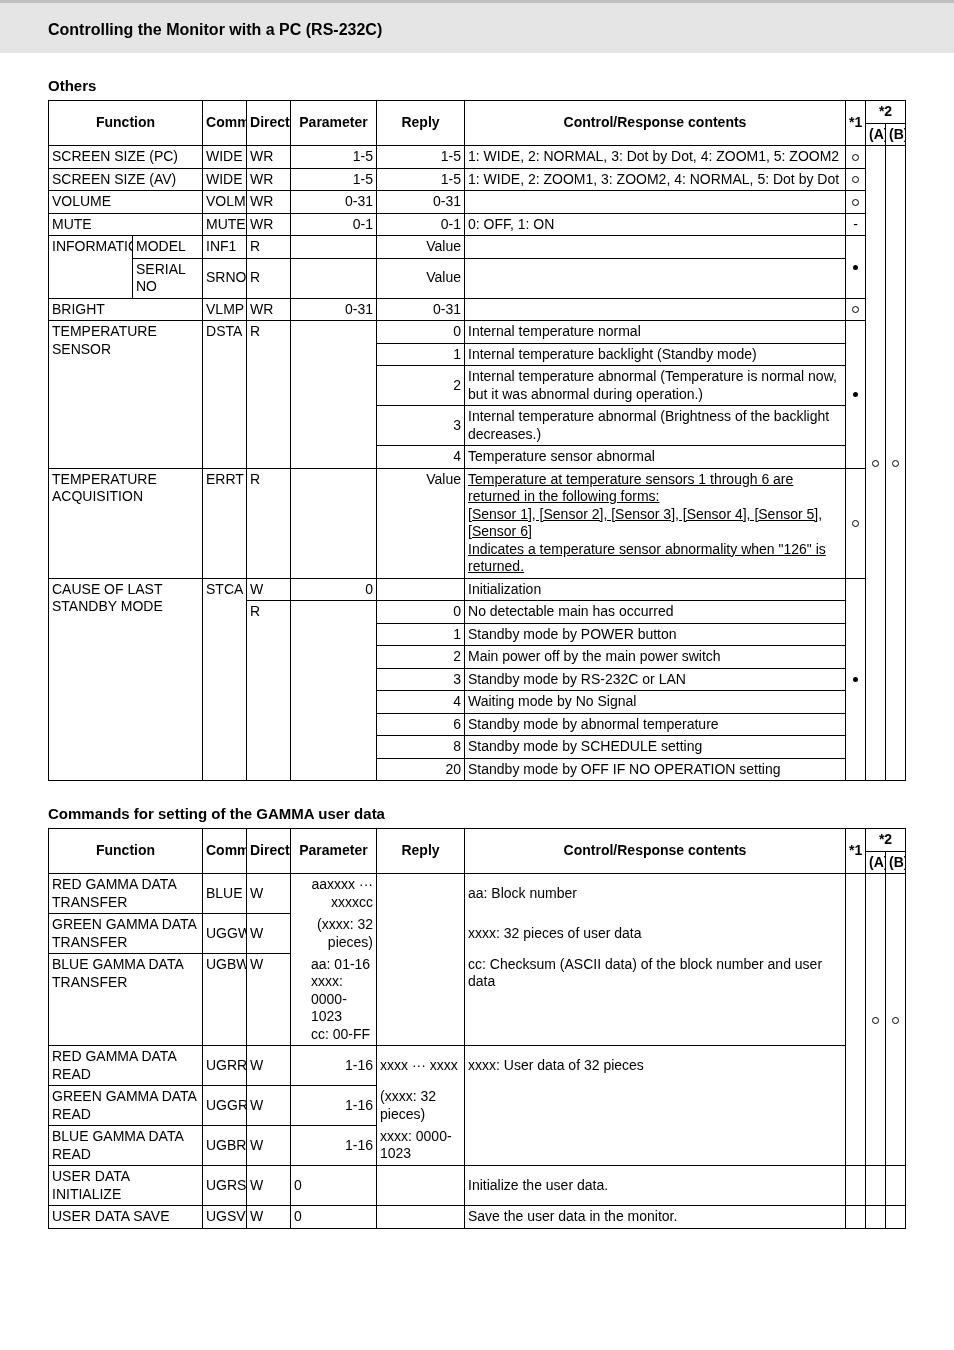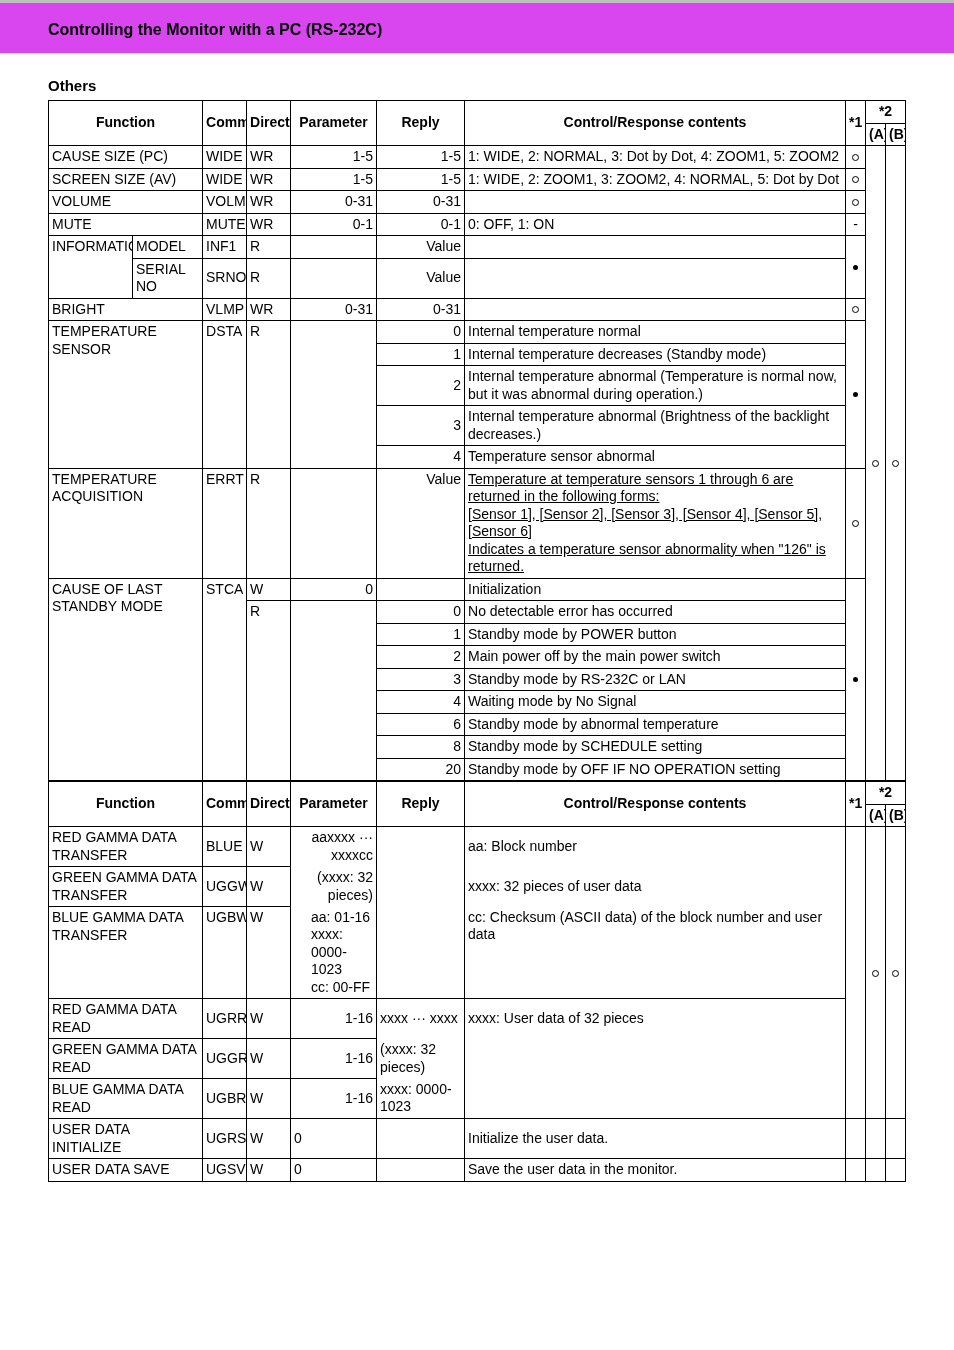--- a/index.html
+++ b/index.html
@@ -4,21 +4,21 @@
 <style>
   body {
     margin: 0;
     padding: 0;
     font-family: Arial, Helvetica, sans-serif;
     background: #fff;
     color: #000;
     width: 954px;
   }
   .header-bar {
-    background: #d946ef;
+    background: #e5e5e5;
     border-top: 3px solid #bfbfbf;
     padding: 18px 28px 14px 48px;
     font-size: 16px;
     font-weight: bold;
   }
   .content {
     padding: 0 48px 40px 48px;
   }
   h2.section {
     font-size: 15px;
@@ -101,21 +101,21 @@
       <th rowspan="2">Control/Response contents</th>
       <th rowspan="2">*1</th>
       <th colspan="2">*2</th>
     </tr>
     <tr>
       <th>(A)</th>
       <th>(B)</th>
     </tr>
 
     <tr>
-      <td colspan="2" class="left">CAUSE SIZE (PC)</td>
+      <td colspan="2" class="left">SCREEN SIZE (PC)</td>
       <td class="left">WIDE</td>
       <td class="left">WR</td>
       <td class="right">1-5</td>
       <td class="right">1-5</td>
       <td class="left">1: WIDE, 2: NORMAL, 3: Dot by Dot, 4: ZOOM1, 5: ZOOM2</td>
       <td class="center"><span class="dot-open"></span></td>
       <td rowspan="23" class="center"><span class="dot-open"></span></td>
       <td rowspan="23" class="center"><span class="dot-open"></span></td>
     </tr>
     <tr>
@@ -176,21 +176,21 @@
       <td colspan="2" rowspan="5" class="left" style="vertical-align:top;">TEMPERATURE SENSOR</td>
       <td rowspan="5" class="left" style="vertical-align:top;">DSTA</td>
       <td rowspan="5" class="left" style="vertical-align:top;">R</td>
       <td rowspan="5"></td>
       <td class="right">0</td>
       <td class="left">Internal temperature normal</td>
       <td rowspan="5" class="center"><span class="dot-filled"></span></td>
     </tr>
     <tr>
       <td class="right">1</td>
-      <td class="left">Internal temperature decreases (Standby mode)</td>
+      <td class="left">Internal temperature backlight (Standby mode)</td>
     </tr>
     <tr>
       <td class="right">2</td>
       <td class="left">Internal temperature abnormal (Temperature is normal now, but it was abnormal during operation.)</td>
     </tr>
     <tr>
       <td class="right">3</td>
       <td class="left">Internal temperature abnormal (Brightness of the backlight decreases.)</td>
     </tr>
     <tr>
@@ -214,21 +214,21 @@
       <td class="left">W</td>
       <td class="right">0</td>
       <td></td>
       <td class="left">Initialization</td>
       <td rowspan="9" class="center"><span class="dot-filled"></span></td>
     </tr>
     <tr>
       <td rowspan="8" class="left" style="vertical-align:top;">R</td>
       <td rowspan="8"></td>
       <td class="right">0</td>
-      <td class="left">No detectable error has occurred</td>
+      <td class="left">No detectable main has occurred</td>
     </tr>
     <tr>
           <td class="right">1</td>
           <td class="left">Standby mode by POWER button</td>
         </tr>
     <tr>
           <td class="right">2</td>
           <td class="left">Main power off by the main power switch</td>
         </tr>
     <tr>
@@ -247,20 +247,21 @@
           <td class="right">8</td>
           <td class="left">Standby mode by SCHEDULE setting</td>
         </tr>
     <tr>
           <td class="right">20</td>
           <td class="left">Standby mode by OFF IF NO OPERATION setting</td>
         </tr>
   </tbody>
     </table>
 
+  <h2 class="section">Commands for setting of the GAMMA user data</h2>
 
   <table class="data">
     <colgroup>
       <col style="width:154px">
         <col style="width:44px">
         <col style="width:44px">
       <col style="width:86px">
         <col style="width:88px">
         <col>
       <col style="width:20px">

